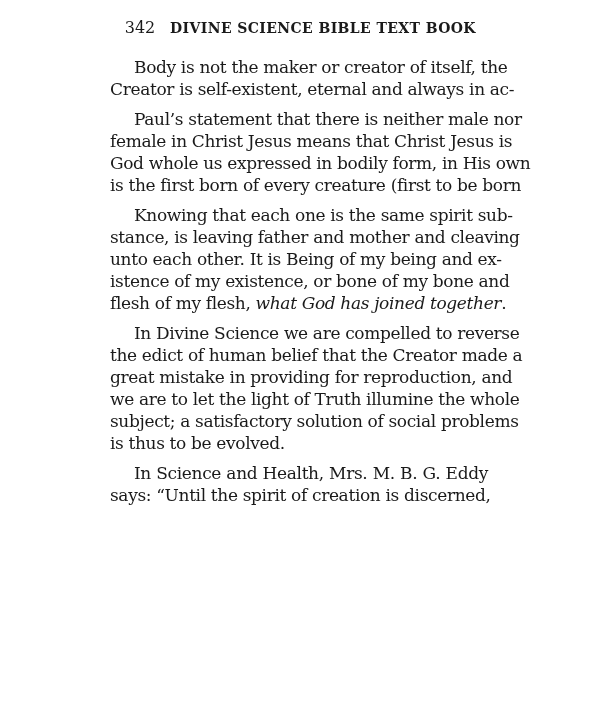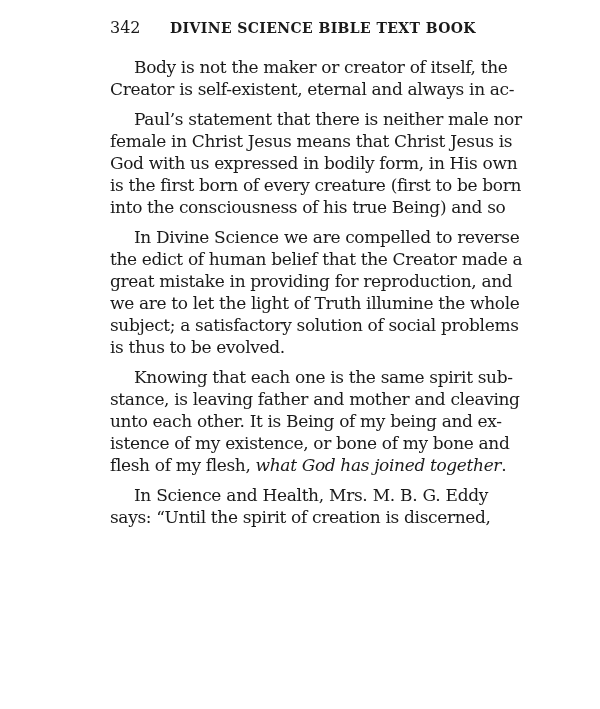--- a/index.html
+++ b/index.html
@@ -5,21 +5,21 @@
     html, body { margin: 0; padding: 0; background: #ffffff; }
     body { width: 600px; height: 709px; position: relative; overflow: hidden; }
     .page {
       position: absolute; left: 110px; top: 18px; width: 378px;
       font-family: "DejaVu Serif", "Liberation Serif", serif;
       color: #1a1a1a;
     }
     .running-head {
       display: flex; align-items: baseline; height: 24px; margin-bottom: 14px;
     }
-    .page-number { font-size: 16px; width: 60px; }
+    .page-number { font-size: 16px; width: 60px; text-align: center; }
     .book-title { font-size: 14px; letter-spacing: 0.4px; font-weight: bold; }
     .para { margin: 0 0 8px 0; }
     .line {
       display: block; font-size: 17px; line-height: 22px; height: 22px;
       white-space: nowrap; text-align: justify; text-align-last: justify;
       letter-spacing: -0.35px;
     }
     .line.indent { padding-left: 24px; }
     .line.last { text-align-last: left; }
     .italic { font-style: italic; }
@@ -35,39 +35,38 @@
 
   <div class="para">
     <span class="line indent">Body is not the maker or creator of itself, the</span>
     <span class="line">Creator is self-existent, eternal and always in ac-</span>
   </div>
 
 
   <div class="para">
     <span class="line indent">Paul’s statement that there is neither male nor</span>
     <span class="line">female in Christ Jesus means that Christ Jesus is</span>
-    <span class="line">God with us expressed in bodily form, in His own</span>
+    <span class="line">God whole us expressed in bodily form, in His own</span>
     <span class="line">is the first born of every creature (first to be born</span>
-    <span class="line">into the consciousness of his true Being) and so</span>
+  </div>
+
+  <div class="para">
+    <span class="line indent">Knowing that each one is the same spirit sub-</span>
+    <span class="line">stance, is leaving father and mother and cleaving</span>
+    <span class="line">unto each other.  It is Being of my being and ex-</span>
+    <span class="line">istence of my existence, or bone of my bone and</span>
+    <span class="line last"><span>flesh of my flesh, </span><span class="italic">what God has joined together</span><span>.</span></span>
   </div>
 
   <div class="para">
     <span class="line indent">In Divine Science we are compelled to reverse</span>
     <span class="line">the edict of human belief that the Creator made a</span>
     <span class="line">great mistake in providing for reproduction, and</span>
     <span class="line">we are to let the light of Truth illumine the whole</span>
     <span class="line">subject; a satisfactory solution of social problems</span>
     <span class="line last">is thus to be evolved.</span>
   </div>
 
   <div class="para">
-    <span class="line indent">Knowing that each one is the same spirit sub-</span>
-    <span class="line">stance, is leaving father and mother and cleaving</span>
-    <span class="line">unto each other.  It is Being of my being and ex-</span>
-    <span class="line">istence of my existence, or bone of my bone and</span>
-    <span class="line last"><span>flesh of my flesh, </span><span class="italic">what God has joined together</span><span>.</span></span>
-  </div>
-
-  <div class="para">
     <span class="line indent">In Science and Health, Mrs. M. B. G. Eddy</span>
     <span class="line">says: “Until the spirit of creation is discerned,</span>
   </div>
 </div>
 
 </body></html>

